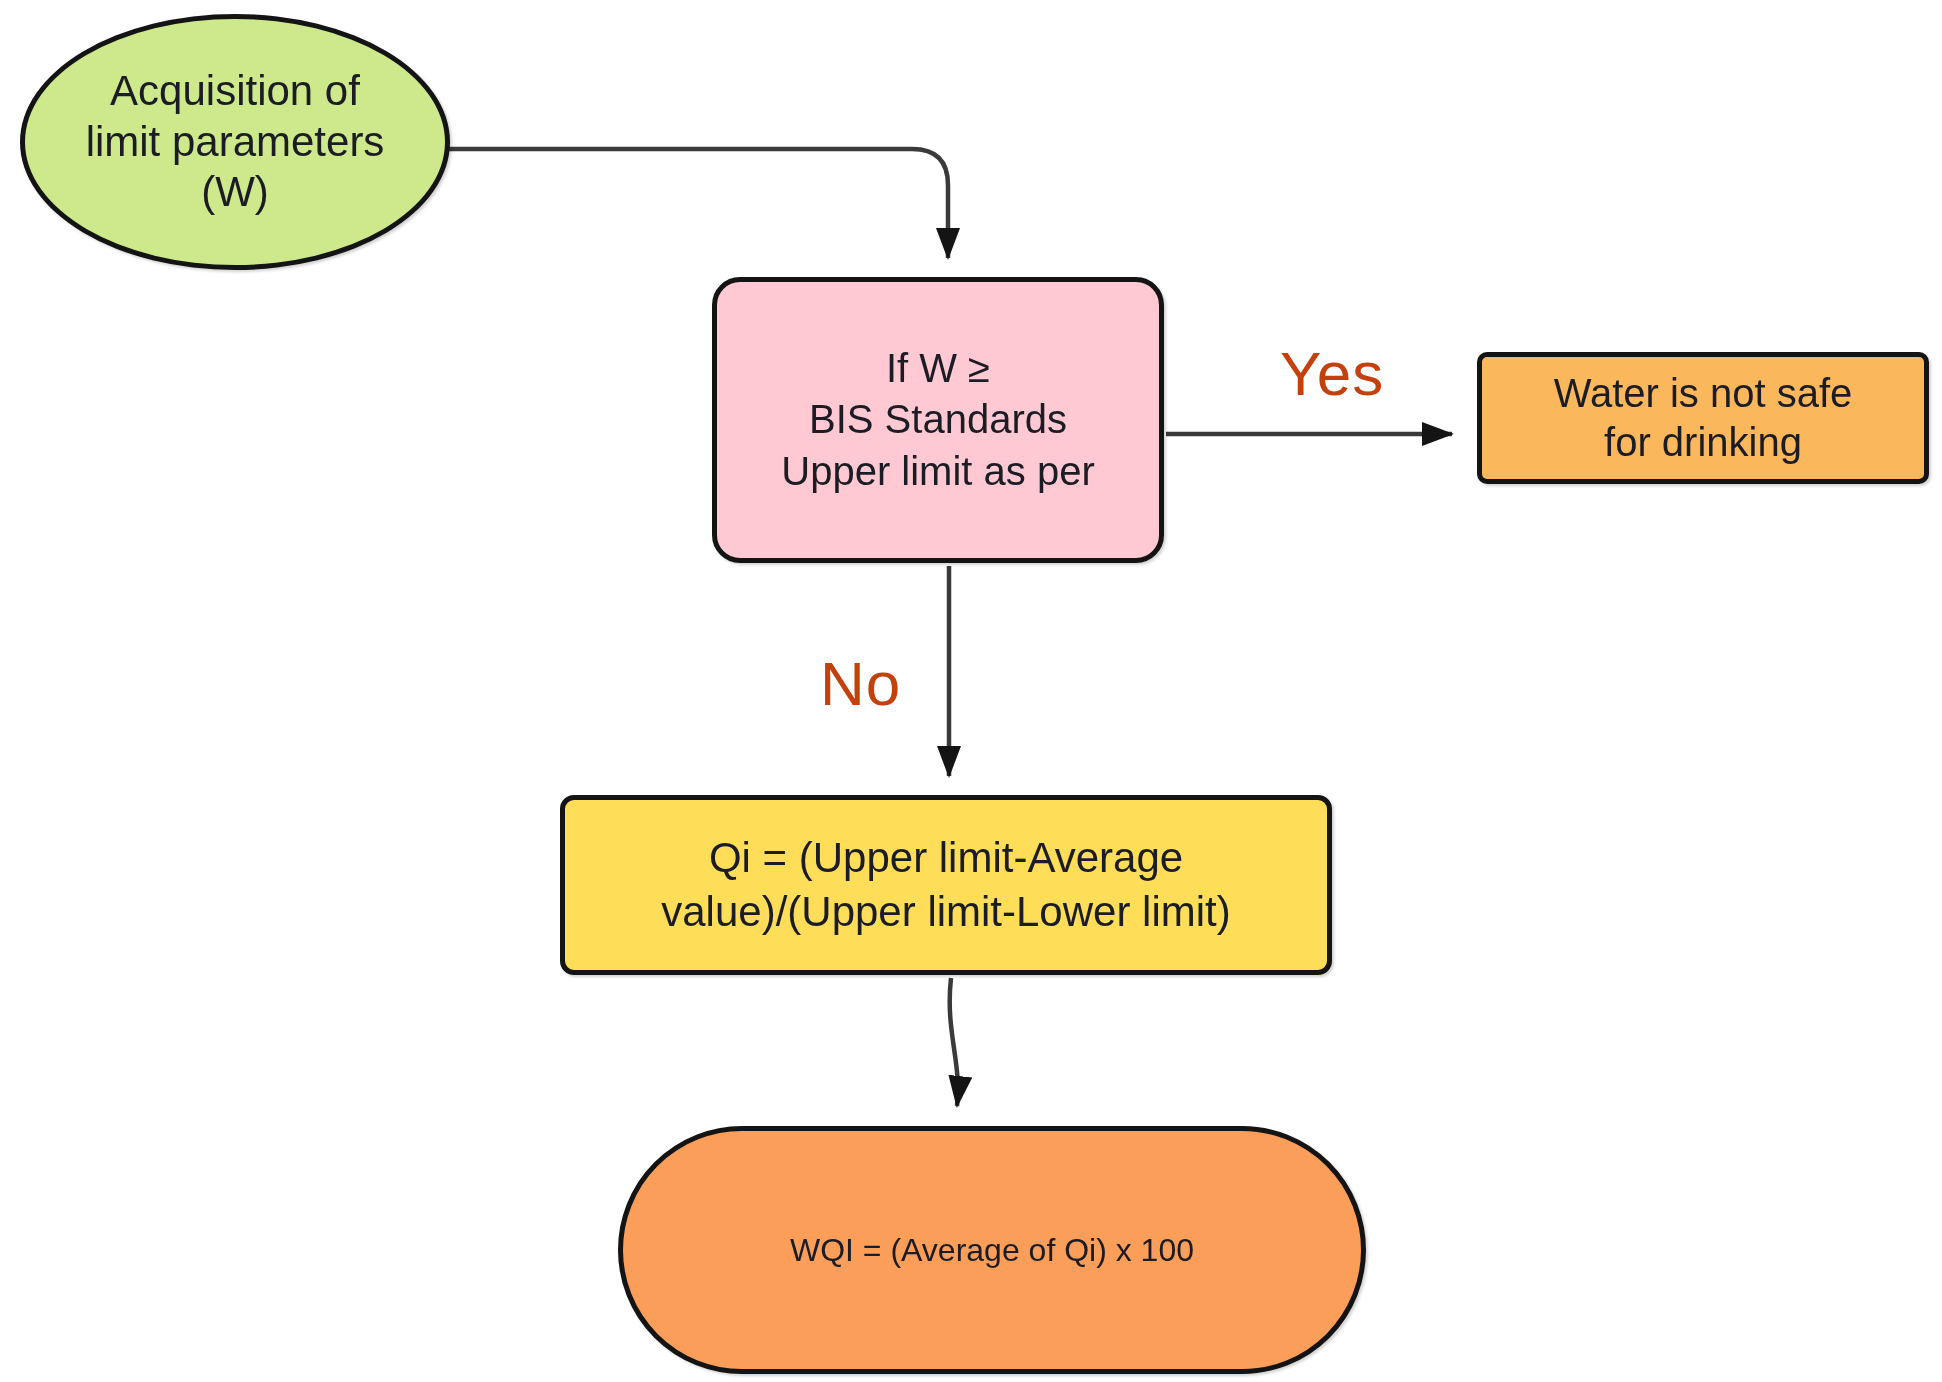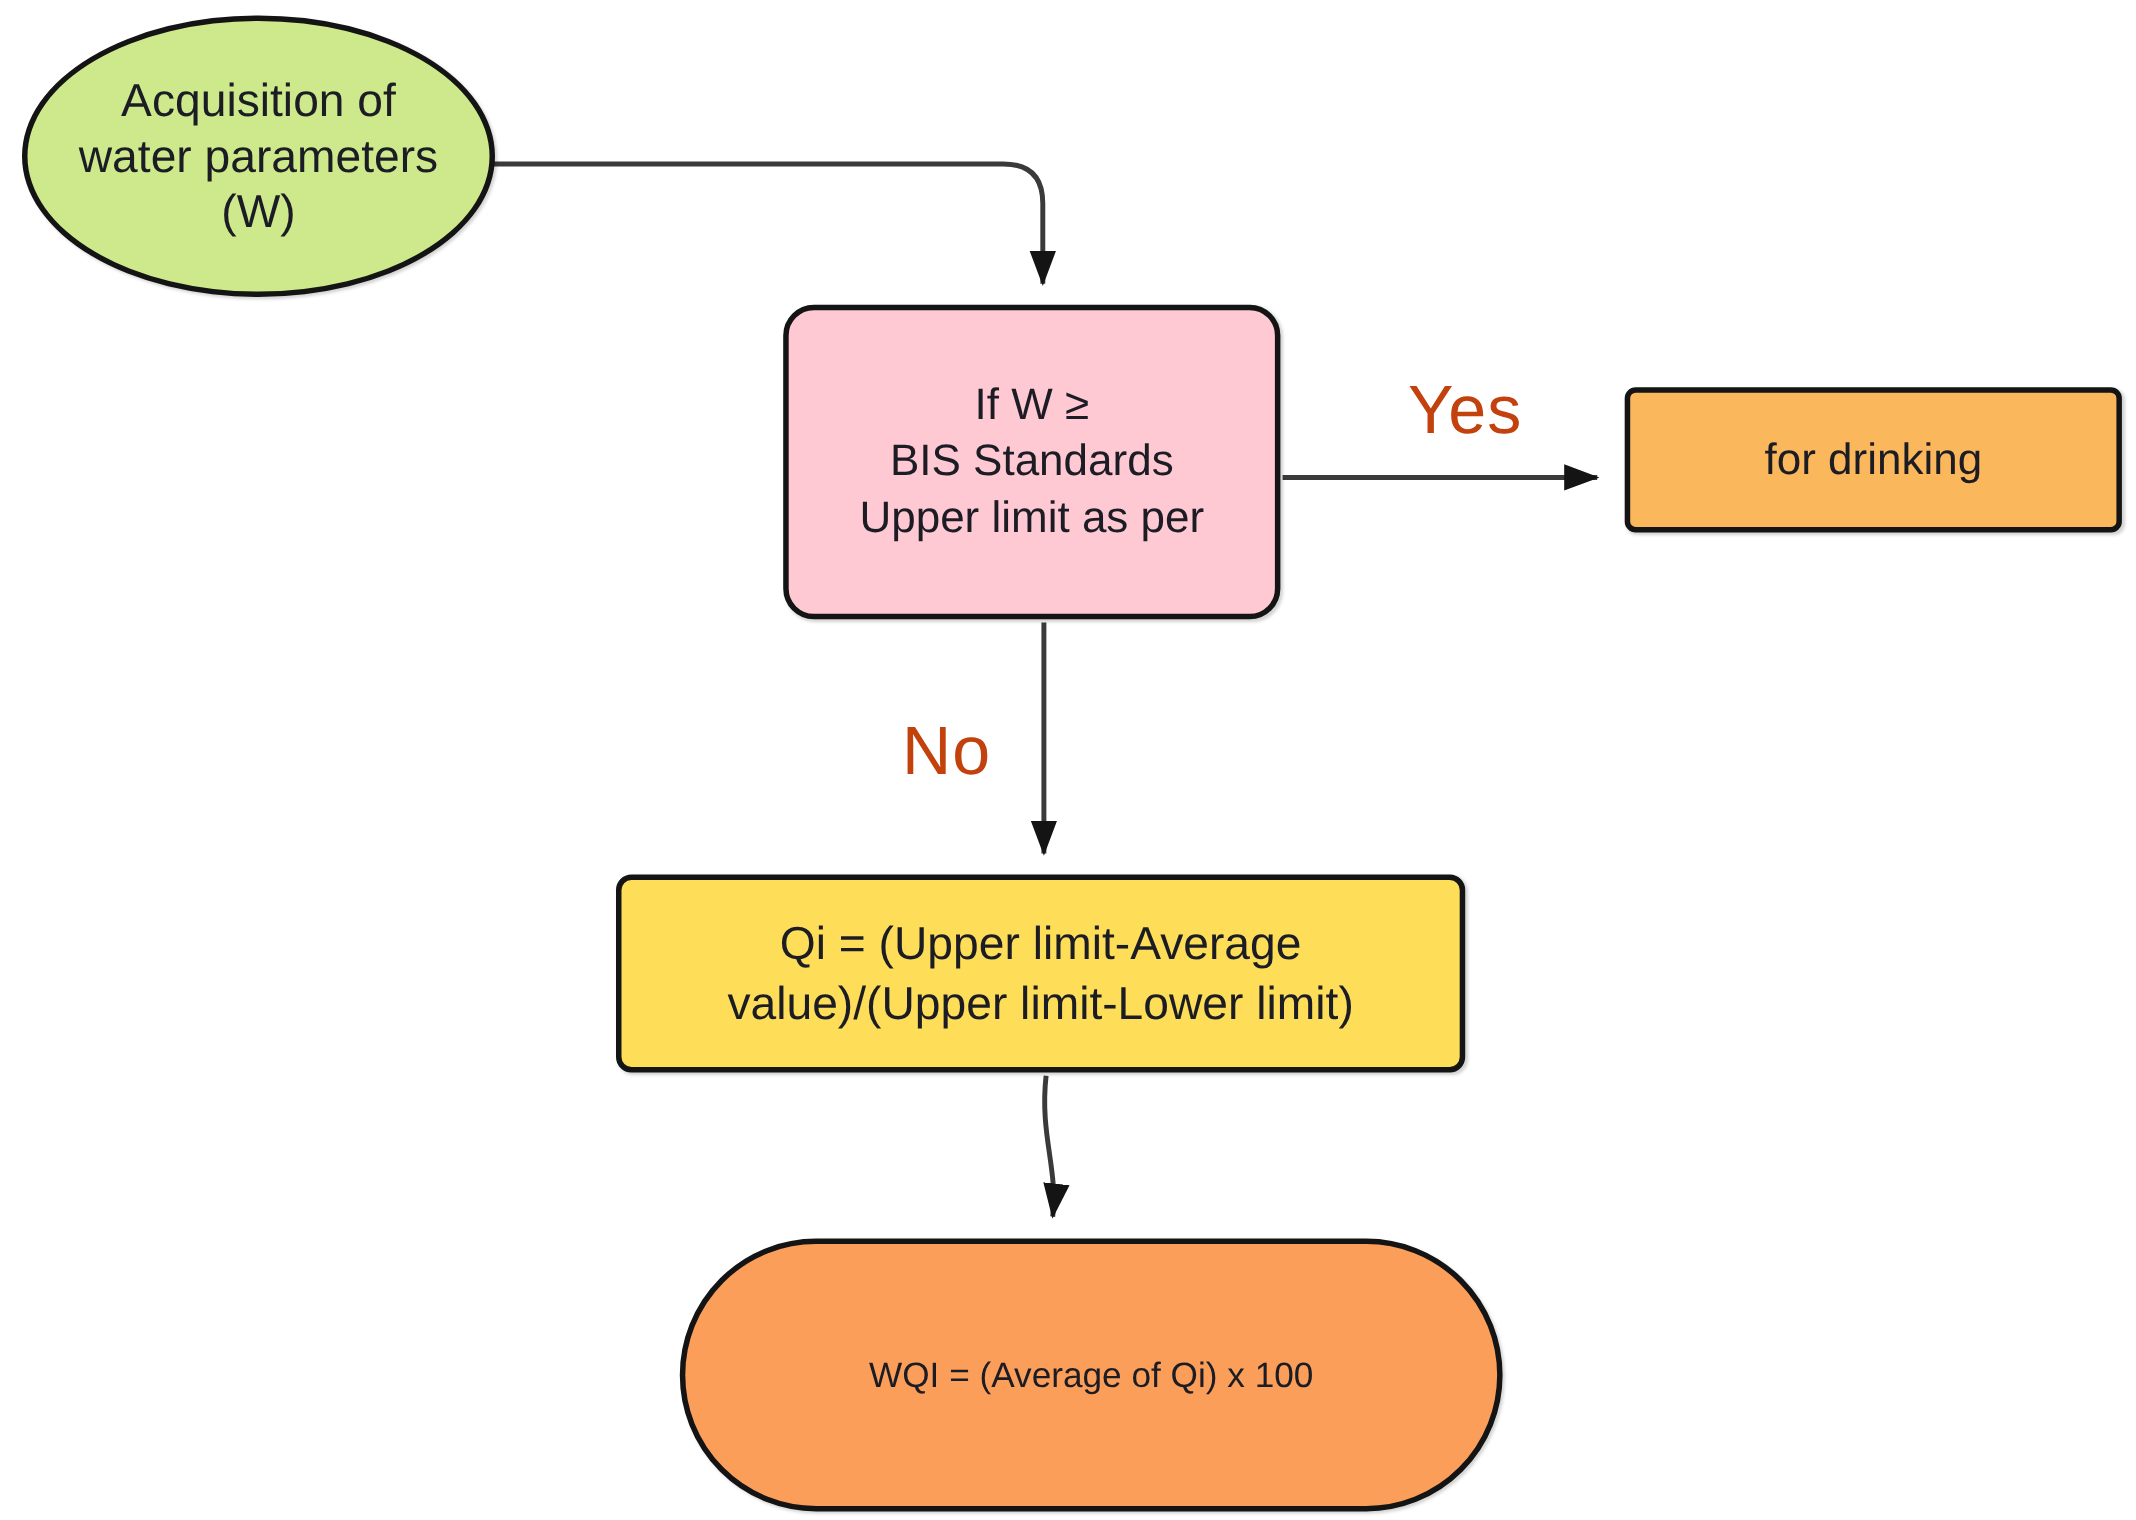--- a/index.html
+++ b/index.html
@@ -99,31 +99,32 @@
       </marker>
     </defs>
     <path class="edge" d="M 444 149 L 912 149 Q 948 149 948 185 L 948 258" marker-end="url(#arrowhead)"></path>
     <path class="edge" d="M 1166 434 L 1452 434" marker-end="url(#arrowhead)"></path>
     <path class="edge" d="M 949 566 L 949 776" marker-end="url(#arrowhead)"></path>
     <path class="edge" d="M 951 978 C 945 1032 962 1062 957 1106" marker-end="url(#arrowhead)"></path>
   </svg>
 
   <div class="node node-start">
     <span class="node-line">Acquisition of</span>
-    <span class="node-line">water parameters</span>
+    <span class="node-line">limit parameters</span>
     <span class="node-line">(W)</span>
   </div>
 
   <div class="node node-decision">
     <span class="node-line">If W ≥</span>
     <span class="node-line">BIS Standards</span>
     <span class="node-line">Upper limit as per</span>
   </div>
 
   <div class="node node-unsafe">
+    <span class="node-line">Water is not safe</span>
     <span class="node-line">for drinking</span>
   </div>
 
   <div class="node node-qi">
     <span class="node-line">Qi = (Upper limit-Average</span>
     <span class="node-line">value)/(Upper limit-Lower limit)</span>
   </div>
 
   <div class="node node-wqi">
     <span class="node-line">WQI = (Average of Qi) x 100</span>

